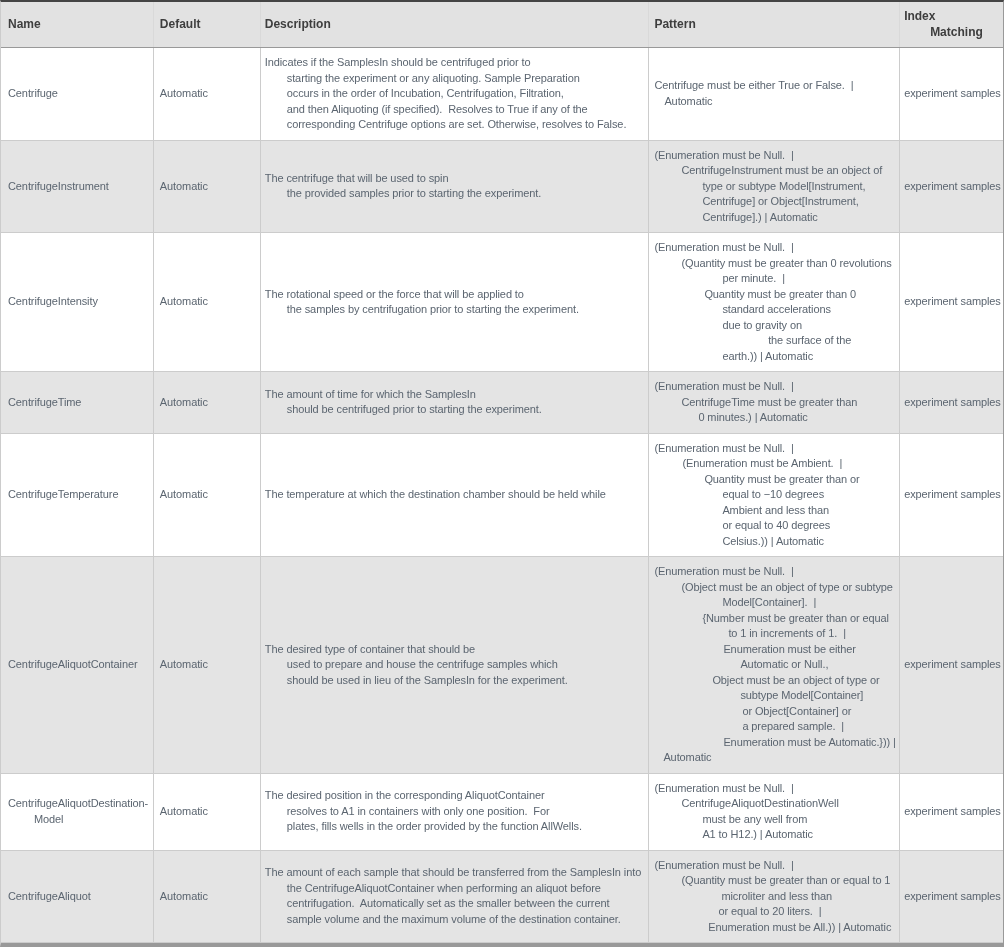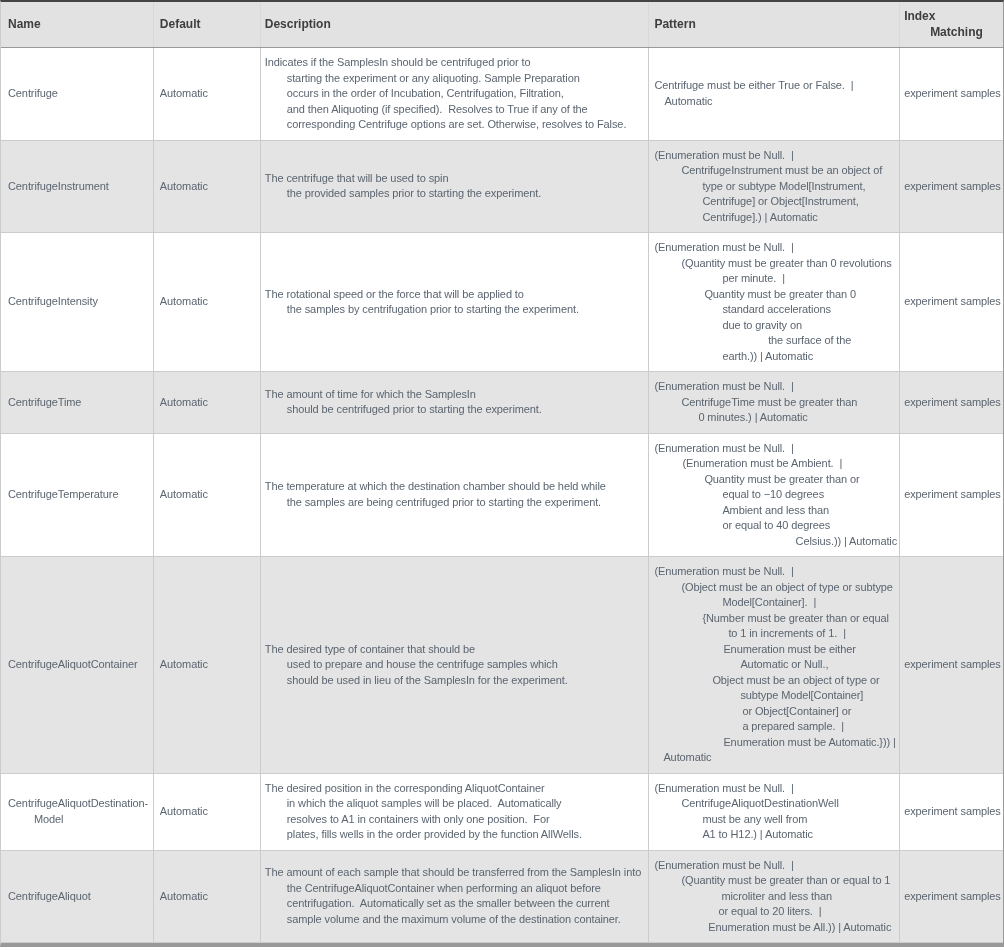--- a/index.html
+++ b/index.html
@@ -179,30 +179,29 @@
       </div>
       <div class="row">
         <div class="cell col-name">
           <div class="line" style="padding-left: 0px;">CentrifugeTemperature</div>
         </div>
         <div class="cell col-default">
           <div class="line" style="padding-left: 0px;">Automatic</div>
         </div>
         <div class="cell col-description">
           <div class="line" style="padding-left: 0px;">The temperature at which the destination chamber should be held while</div>
-          <div class="line" style="padding-left: 22px;">the samples are being centrifuged prior to starting the experiment.</div>
         </div>
         <div class="cell col-pattern">
           <div class="line" style="padding-left: 0px;">(Enumeration must be Null.  |</div>
           <div class="line" style="padding-left: 28px;">(Enumeration must be Ambient.  |</div>
           <div class="line" style="padding-left: 50px;">Quantity must be greater than or</div>
           <div class="line" style="padding-left: 68px;">equal to −10 degrees</div>
           <div class="line" style="padding-left: 68px;">Ambient and less than</div>
           <div class="line" style="padding-left: 68px;">or equal to 40 degrees</div>
-          <div class="line" style="padding-left: 68px; text-align: right;">Celsius.)) | Automatic</div>
+          <div class="line" style="padding-left: 68px;">Celsius.)) | Automatic</div>
         </div>
         <div class="cell col-index">
           <div class="line" style="padding-left: 0px;">experiment samples</div>
         </div>
       </div>
       <div class="row shaded">
         <div class="cell col-name">
           <div class="line" style="padding-left: 0px;">CentrifugeAliquotContainer</div>
         </div>
         <div class="cell col-default">
@@ -235,21 +234,20 @@
       <div class="row">
         <div class="cell col-name">
           <div class="line" style="padding-left: 0px;">CentrifugeAliquotDestination-</div>
           <div class="line" style="padding-left: 26px;">Model</div>
         </div>
         <div class="cell col-default">
           <div class="line" style="padding-left: 0px;">Automatic</div>
         </div>
         <div class="cell col-description">
           <div class="line" style="padding-left: 0px;">The desired position in the corresponding AliquotContainer</div>
-          <div class="line" style="padding-left: 22px;">in which the aliquot samples will be placed.  Automatically</div>
           <div class="line" style="padding-left: 22px;">resolves to A1 in containers with only one position.  For</div>
           <div class="line" style="padding-left: 22px;">plates, fills wells in the order provided by the function AllWells.</div>
         </div>
         <div class="cell col-pattern">
           <div class="line" style="padding-left: 0px;">(Enumeration must be Null.  |</div>
           <div class="line" style="padding-left: 27px;">CentrifugeAliquotDestinationWell</div>
           <div class="line" style="padding-left: 48px;">must be any well from</div>
           <div class="line" style="padding-left: 48px;">A1 to H12.) | Automatic</div>
         </div>
         <div class="cell col-index">

